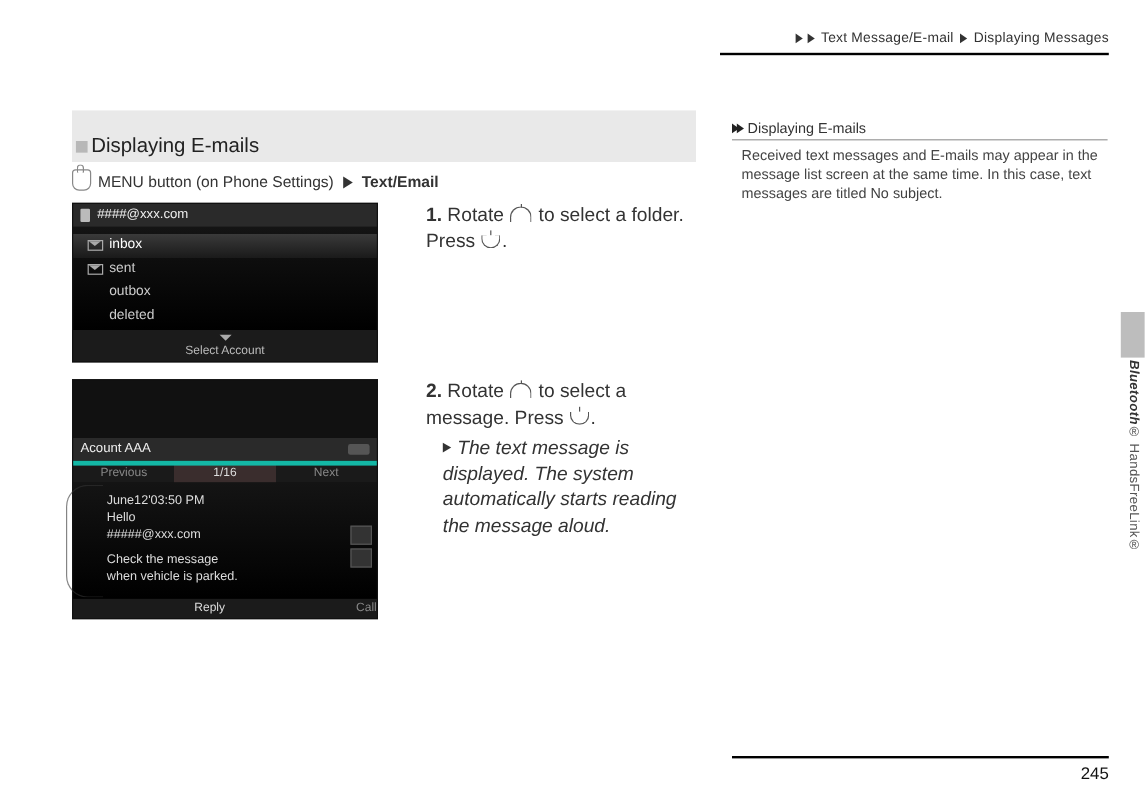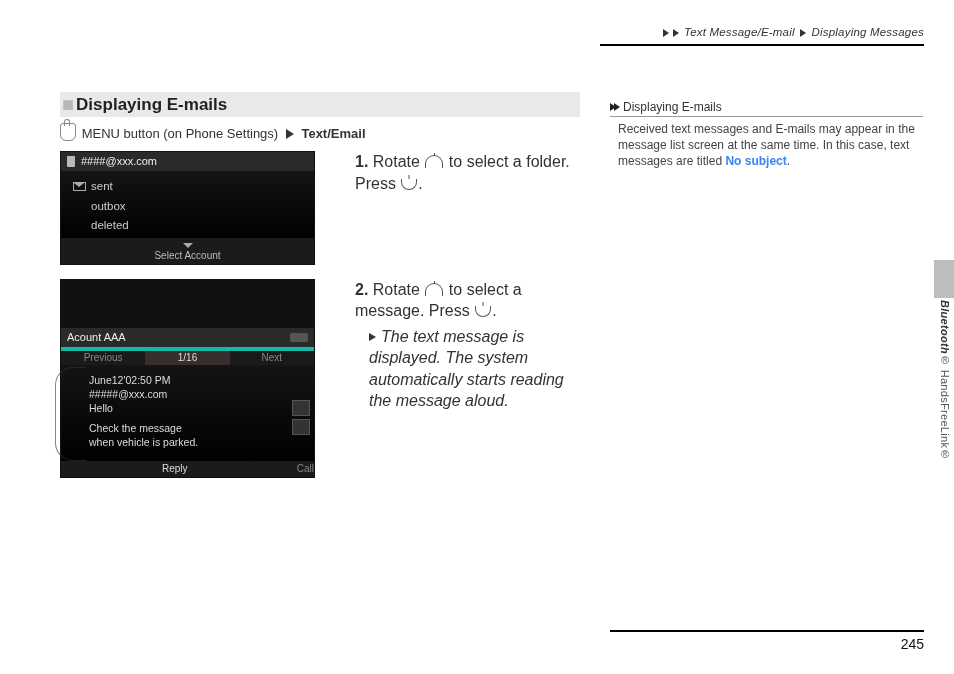--- a/index.html
+++ b/index.html
@@ -1,21 +1,21 @@
 <!DOCTYPE html>
 <html><head>
 <meta charset="utf-8">
 <style>
   html,body{margin:0;padding:0;background:#fff;}
   body{width:954px;height:674px;font-family:"Helvetica Neue",Helvetica,Arial,sans-serif;color:#222;position:relative;font-size:13px;}
-  .breadcrumb{position:absolute;top:26px;right:30px;font-size:11.5px;color:#333;letter-spacing:.2px;font-style:italic;}
+  .breadcrumb{position:absolute;top:26px;right:30px;font-size:11.5px;color:#333;letter-spacing:.2px;}
   .bc-arrow{display:inline-block;width:0;height:0;border-top:4px solid transparent;border-bottom:4px solid transparent;border-left:6px solid #333;margin:0 2px;vertical-align:middle;}
   .rule-top{position:absolute;top:44px;left:600px;right:30px;height:2px;background:#000;}
   .main{position:absolute;left:60px;top:92px;width:520px;}
-  .sec-title{background:#e9e9e9;padding:1px 6px 1px 2px;font-size:17px;color:#222;font-weight:700;margin:0;}
+  .sec-title{background:#e9e9e9;padding:19px 6px 1px 2px;font-size:17px;color:#222;font-weight:400;margin:0;}
   .sec-title .sq{color:#b8b8b8;font-size:20px;vertical-align:-1px;margin-right:2px;}
   .nav-line{margin-top:6px;font-size:13px;color:#333;}
   .finger{display:inline-block;width:14px;height:16px;border:1px solid #888;border-radius:3px 3px 6px 6px;position:relative;vertical-align:-3px;margin-right:2px;}
   .finger::before{content:"";position:absolute;left:3px;top:-5px;width:4px;height:6px;border:1px solid #888;border-bottom:none;border-radius:3px 3px 0 0;}
   .tri{display:inline-block;width:0;height:0;border-top:5px solid transparent;border-bottom:5px solid transparent;border-left:8px solid #333;margin:0 4px;vertical-align:-1px;}
   .bold{font-weight:700;}
   .step-row{display:flex;margin-top:10px;}
   .screenshot{flex:0 0 255px;}
   .step-text{flex:1;padding-left:40px;font-size:16px;line-height:1.35;color:#333;}
   .step-text p{margin:0 0 4px 0;}
@@ -51,21 +51,21 @@
   .shot2-ftr div{flex:1;text-align:right;padding:3px 0;font-size:10px;color:#888;}
   .shot2-ftr div.act{color:#ddd;}
 
   
   .aside{position:absolute;left:610px;top:100px;width:313px;font-size:12px;color:#333;}
   .aside-title{font-size:12px;margin:0 0 2px 0;color:#333;}
   .aside-title .chev{display:inline-block;width:0;height:0;border-top:4px solid transparent;border-bottom:4px solid transparent;border-left:6px solid #222;margin-right:-2px;}
   .aside-title .chev+.chev{margin-right:3px;}
   .aside-rule{height:1px;background:#999;margin-bottom:4px;}
   .aside-body{padding:0 4px 0 8px;line-height:1.35;color:#444;}
-  .aside-body .b{font-weight:700;color:#3b82f6;}
+  .aside-body .b{font-weight:400;color:#404040;}
 
   .side-tab{position:absolute;right:0;top:260px;width:20px;height:38px;background:#bdbdbd;}
   .side-text{position:absolute;right:3px;top:300px;writing-mode:vertical-rl;font-size:11px;color:#555;letter-spacing:.3px;}
   .side-text .bi{font-style:italic;font-weight:700;color:#333;}
   .pagenum{position:absolute;right:30px;bottom:22px;font-weight:400;font-size:14px;color:#111;}
   hr.pnum{position:absolute;right:30px;bottom:42px;width:314px;border:none;border-top:2px solid #000;margin:0;}
 </style>
 </head>
 <body>
 
@@ -87,20 +87,21 @@
   </div>
 
   <div class="step-row">
     <div class="screenshot">
       <div class="shot">
         <div class="shot-hdr">
             <span class="ph"></span>
             <span>####@xxx.com</span>
           </div>
         <div class="shot-body">
+          <div class="shot-item sel"><span class="env"></span><span>inbox</span></div>
           <div class="shot-item"><span class="env"></span><span>sent</span></div>
           <div class="shot-item"><span>outbox</span></div>
           <div class="shot-item"><span>deleted</span></div>
         </div>
         <div class="shot-ftr"><span class="dn"></span><br><span>Select Account</span></div>
       </div>
     </div>
     <div class="step-text">
       <p><span class="bold">1.</span> <span>Rotate </span><span class="dial-icon"></span><span> to select a folder. Press </span><span class="push-icon"></span><span>.</span></p>
     </div>
@@ -114,23 +115,23 @@
             <span>Acount AAA</span>
             <span class="bt"></span>
           </div>
         <div class="pager">
           <div>Previous</div>
           <div class="mid">1/16</div>
           <div>Next</div>
         </div>
         <div class="msgbox">
           <div class="arc"></div>
-          <div>June12'02:50 PM</div>
+          <div>June12'03:50 PM</div>
+          <div>Hello</div>
           <div>#####@xxx.com</div>
-          <div>Hello</div>
           <div style="height:6px"></div>
           <div>Check the message</div>
           <div>when vehicle is parked.</div>
           <div class="side-btns">
               <div></div>
               <div></div>
             </div>
         </div>
         <div class="shot2-ftr">
           <div class="act">Reply</div>

